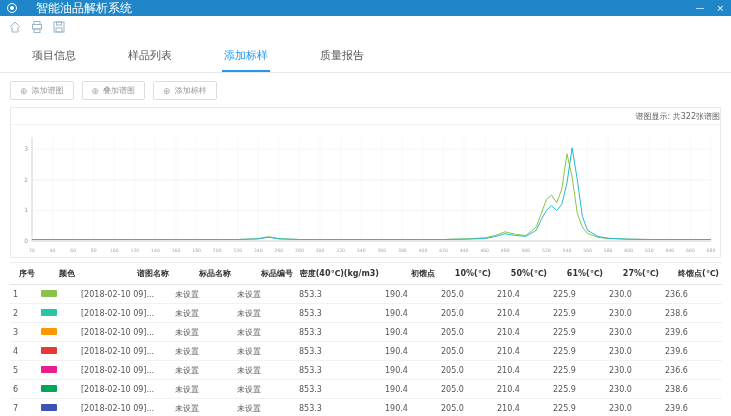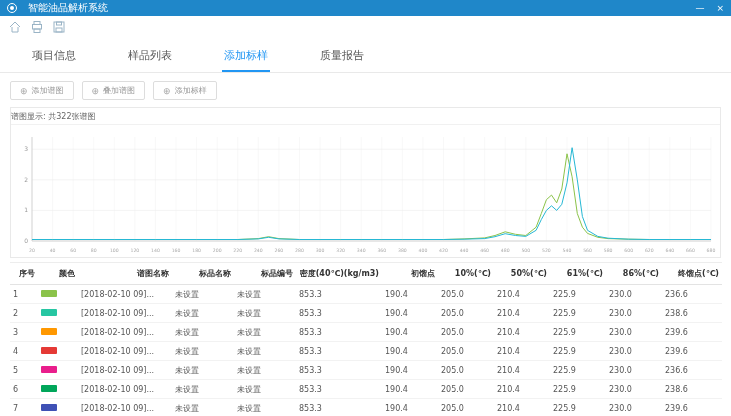--- a/index.html
+++ b/index.html
@@ -1,21 +1,21 @@
 <!DOCTYPE html>
 <html><head>
 <meta charset="utf-8">
 <style>
   * { box-sizing: border-box; margin: 0; padding: 0; }
   html,body { width: 731px; height: 416px; overflow: hidden; }
   body { font-family: "DejaVu Sans", "Liberation Sans", sans-serif; background: #fff; color: #444; }
 
   .titlebar { height: 16px; background: #1f87c9; display: flex; align-items: center;
               justify-content: space-between; padding: 0 7px; color: #fff; }
-  .titlebar .left { display: flex; align-items: center; gap: 11px; font-size: 10px; }
+  .titlebar .left { display: flex; align-items: center; gap: 19px; font-size: 12px; }
   .logo { width: 10px; height: 10px; border: 1px solid #fff; border-radius: 50%;
           display: inline-flex; align-items: center; justify-content: center; }
   .logo::after { content: ""; width: 4px; height: 4px; background: #fff; border-radius: 50%; }
   .win-controls { display: flex; gap: 12px; font-size: 9px; }
   .win-controls span { cursor: pointer; line-height: 16px; }
 
   .quickbar { height: 20px; display: flex; align-items: center; gap: 8px; padding: 0 8px; }
   .qicon { width: 14px; height: 14px; cursor: pointer; }
   .qicon svg { width: 14px; height: 14px; stroke: #9ab4c6; fill: none; stroke-width: 1; }
 
@@ -23,21 +23,21 @@
   .tab { font-size: 11px; color: #555; padding: 8px 2px 7px; cursor: pointer; border-bottom: 2px solid transparent; }
   .tab.active { color: #2196f3; border-bottom-color: #2196f3; }
 
   .actions { display: flex; gap: 8px; padding: 8px 10px 7px; }
   .action-btn { display: inline-flex; align-items: center; gap: 4px; border: 1px solid #ddd;
                 border-radius: 2px; padding: 3px 9px; font-size: 8px; color: #999;
                 background: #fff; cursor: pointer; }
   .action-btn .plus { font-size: 9px; color: #aaa; }
 
   .chart-panel { margin: 0 10px; border: 1px solid #e9e9e9; }
-  .chart-header { height: 17px; line-height: 17px; text-align: left; font-size: 8px;
+  .chart-header { height: 17px; line-height: 17px; text-align: right; font-size: 8px;
                   color: #666; border-bottom: 1px solid #f1f1f1; }
   .chart-wrap { padding: 2px 1px 0; }
   .chart-wrap svg { display: block; width: 707px; height: 130px; }
 
   .table-wrap { margin: 4px 10px 0; }
   table { width: 100%; border-collapse: collapse; table-layout: fixed; font-size: 8px; }
   th { text-align: right; color: #333; font-weight: bold; height: 22px;
        border-top: 1px solid #ededed; border-bottom: 1px solid #e3e3e3; padding: 0 3px; }
   td { height: 19px; color: #555; border-bottom: 1px solid #f2f2f2; padding: 0 3px;
        white-space: nowrap; overflow: hidden; }
@@ -215,21 +215,21 @@
             <th>序号</th>
             <th>颜色</th>
             <th>谱图名称</th>
             <th>标品名称</th>
             <th>标品编号</th>
             <th>密度(40℃)(kg/m3)</th>
             <th>初馏点</th>
             <th>10%(℃)</th>
             <th>50%(℃)</th>
             <th>61%(℃)</th>
-            <th>86%(℃)</th>
+            <th>27%(℃)</th>
             <th>终馏点(℃)</th>
           </tr>
         </thead>
       <tbody>
           <tr>
             <td>1</td>
             <td><span class="swatch" style="background: rgb(139, 195, 74);"></span></td>
             <td>[2018-02-10 09]...</td>
             <td>未设置</td>
             <td>未设置</td>

